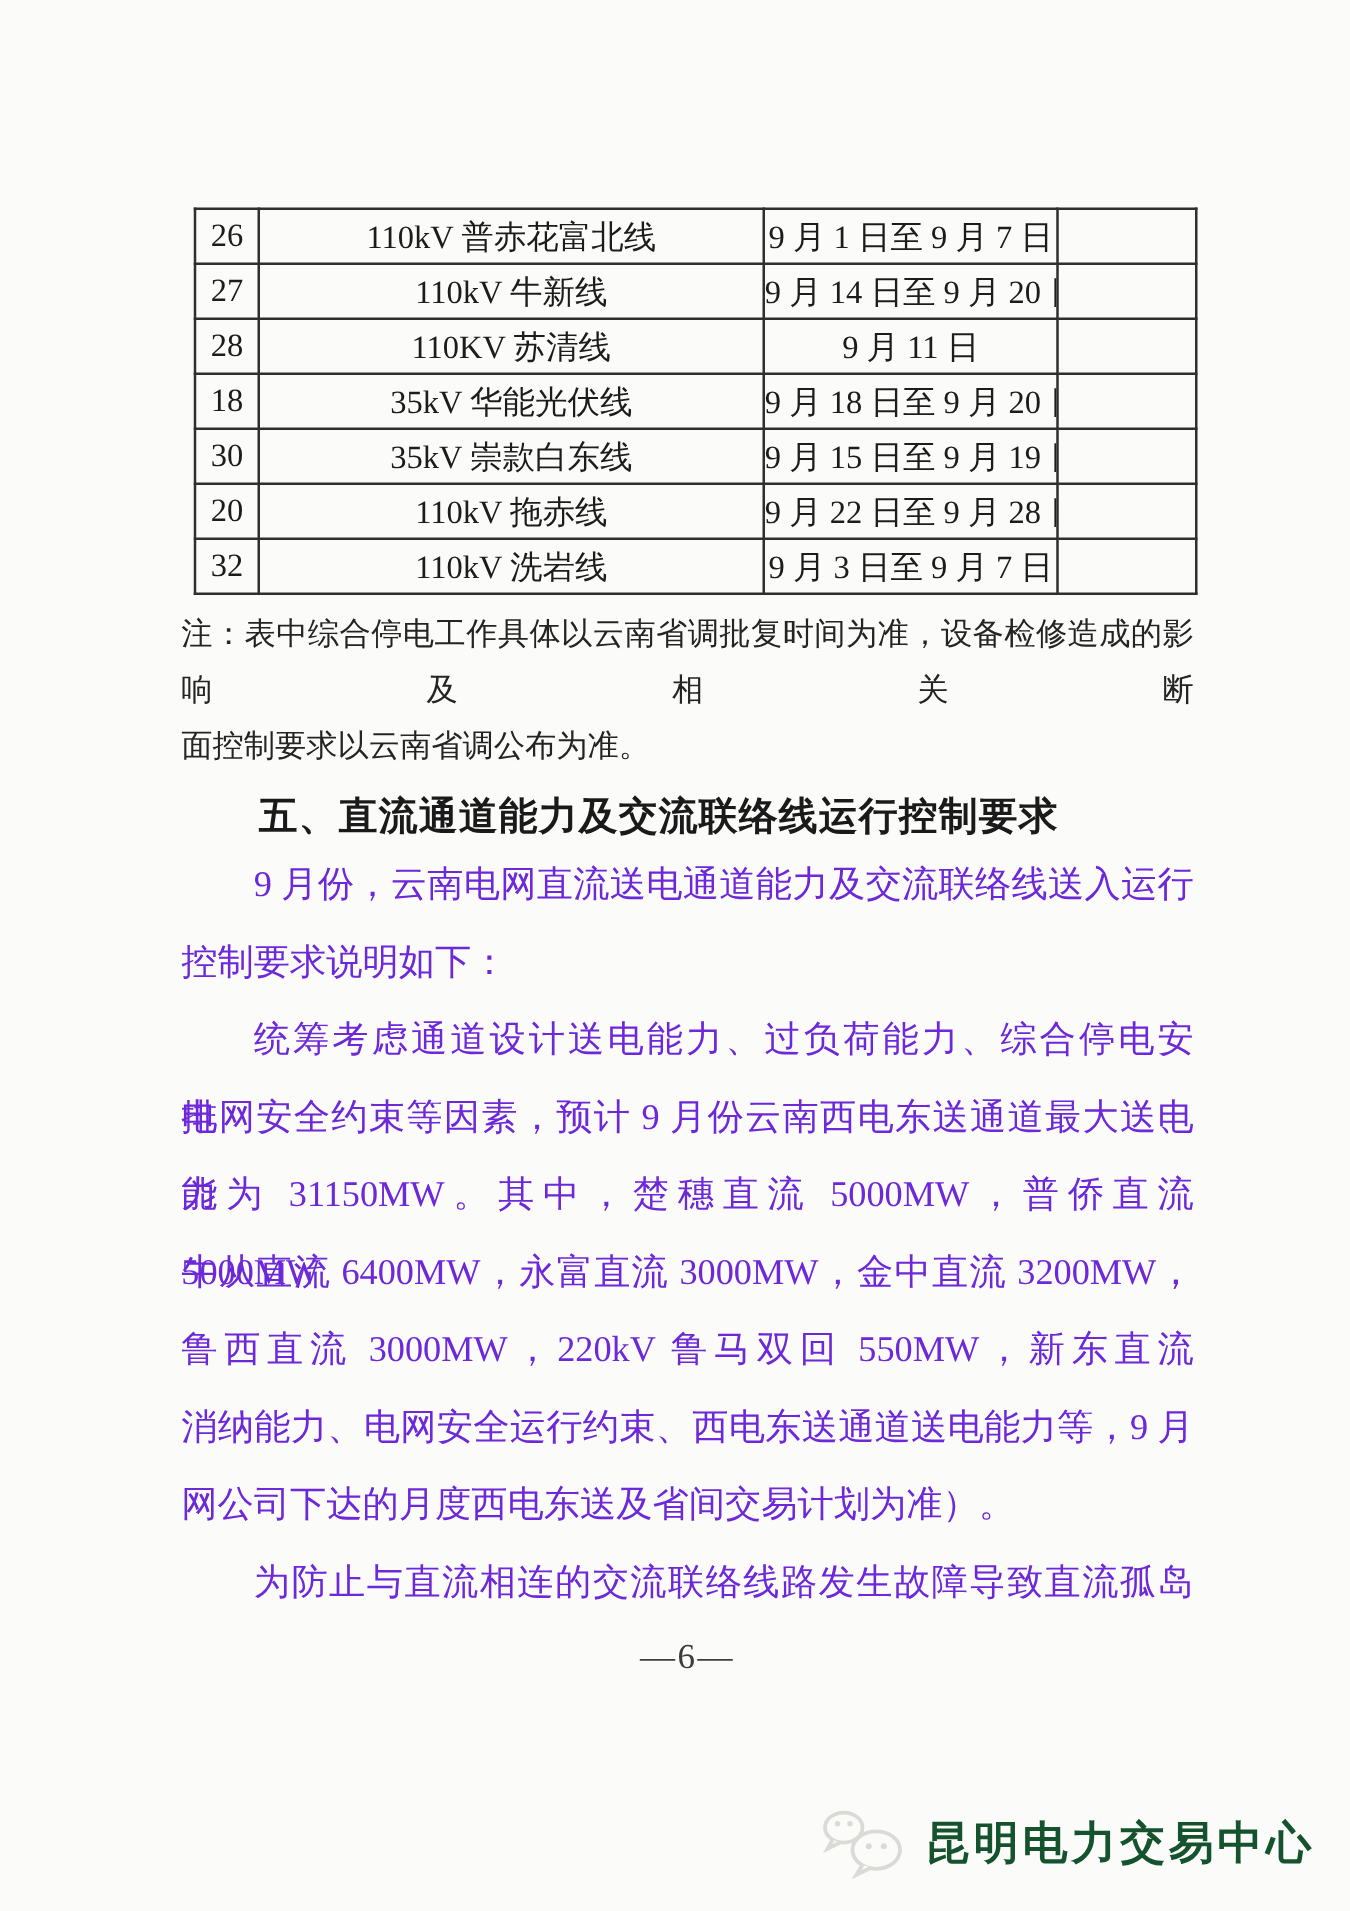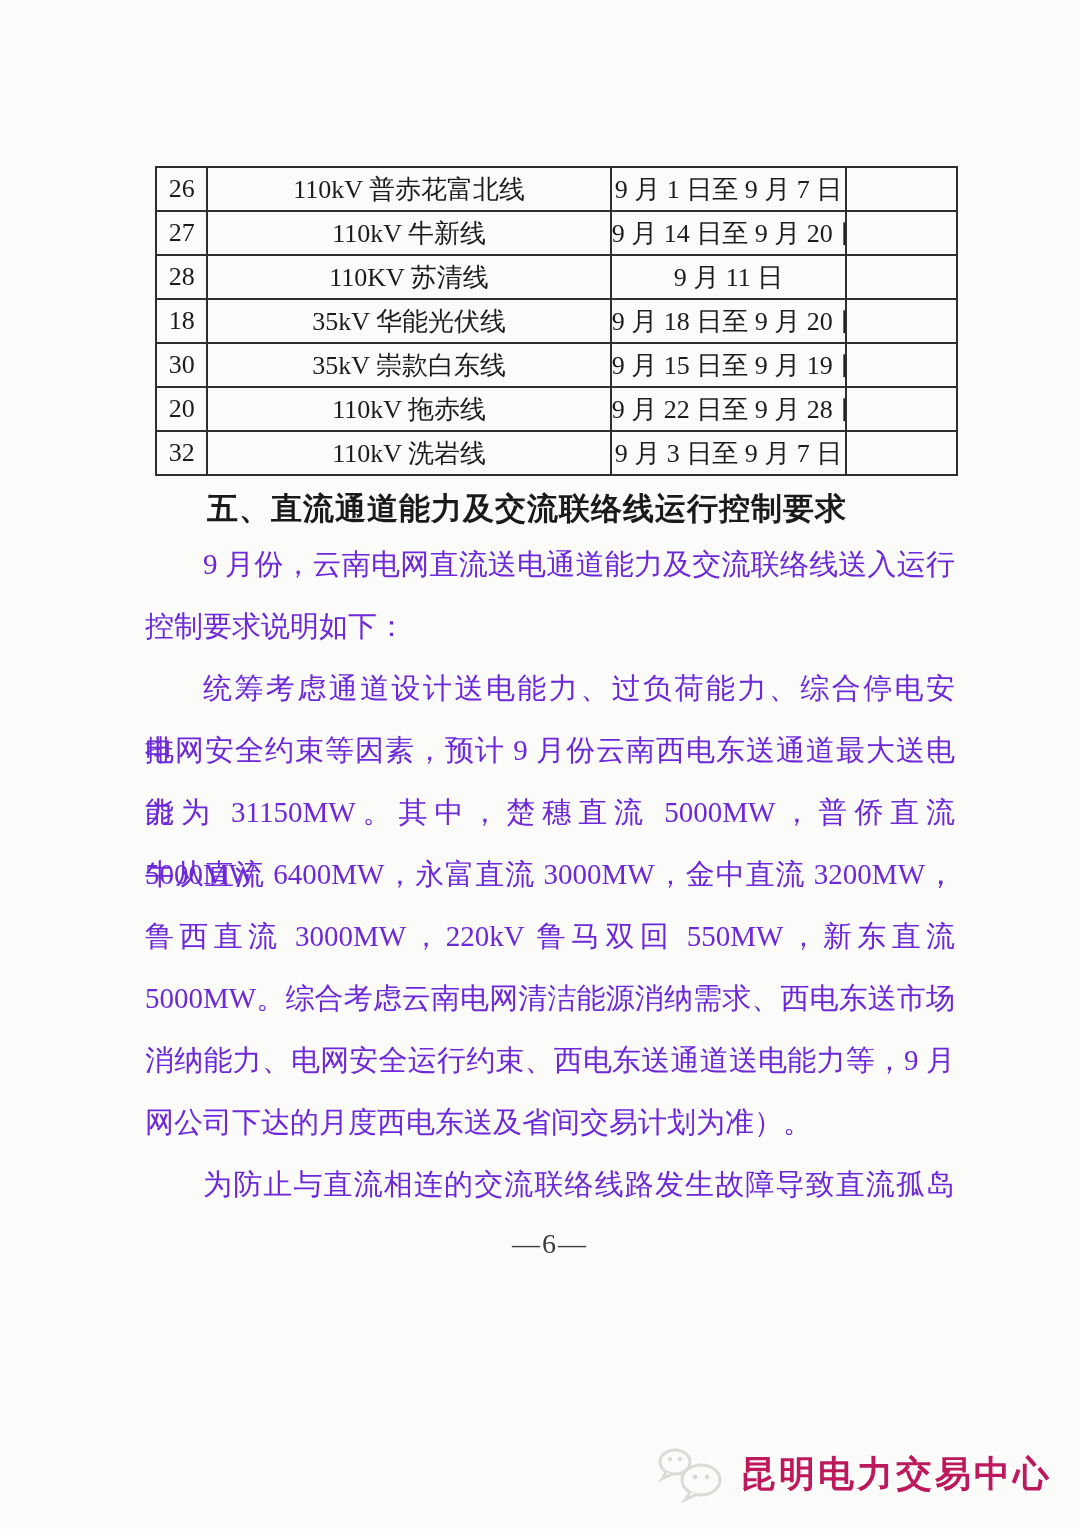--- a/index.html
+++ b/index.html
@@ -72,21 +72,21 @@
     color:#3c3c3c;
     letter-spacing:2px;
   }
   .watermark{
     position:absolute;
     right:28px;
     bottom:26px;
     display:flex;
     align-items:center;
     gap:10px;
-    color:#be185d;
+    color:#14532d;
     font-family:"Liberation Sans","DejaVu Sans",sans-serif;
     font-weight:bold;
     font-size:36px;
     letter-spacing:3px;
     user-select:none;
   }
   .watermark svg{ display:block; }
 </style>
 </head>
 <body>
@@ -134,35 +134,38 @@
           </tr>
           <tr>
             <td class="col-no">32</td>
             <td class="col-line">110kV 洗岩线</td>
             <td class="col-date">9 月 3 日至 9 月 7 日</td>
             <td class="col-remark"></td>
           </tr>
         </tbody>
     </table>
 
+    <div class="note">
+        <div class="line stretch">注：表中综合停电工作具体以云南省调批复时间为准，设备检修造成的影响及相关断</div>
+        <div class="line">面控制要求以云南省调公布为准。</div>
+      </div>
 
     <div class="heading">五、直流通道能力及交流联络线运行控制要求</div>
 
     <div class="paras">
         <div class="para">
           <div class="line first stretch">9 月份，云南电网直流送电通道能力及交流联络线送入运行</div>
           <div class="line">控制要求说明如下：</div>
         </div>
         <div class="para">
           <div class="line first stretch">统筹考虑通道设计送电能力、过负荷能力、综合停电安排、</div>
           <div class="line stretch">电网安全约束等因素，预计 9 月份云南西电东送通道最大送电能</div>
           <div class="line stretch">力为 31150MW。其中，楚穗直流 5000MW，普侨直流 5000MW，</div>
           <div class="line stretch">牛从直流 6400MW，永富直流 3000MW，金中直流 3200MW，</div>
           <div class="line stretch">鲁西直流 3000MW，220kV 鲁马双回 550MW，新东直流</div>
-          <div class="line stretch">5000MW。综合考虑云南电网清洁能源消纳需求、西电东送市场</div>
           <div class="line stretch">消纳能力、电网安全运行约束、西电东送通道送电能力等，9 月</div>
           <div class="line">网公司下达的月度西电东送及省间交易计划为准）。</div>
         </div>
         <div class="para">
           <div class="line first stretch">为防止与直流相连的交流联络线路发生故障导致直流孤岛</div>
         </div>
       </div>
 
     <div class="pageno">—6—</div>
   </div>

